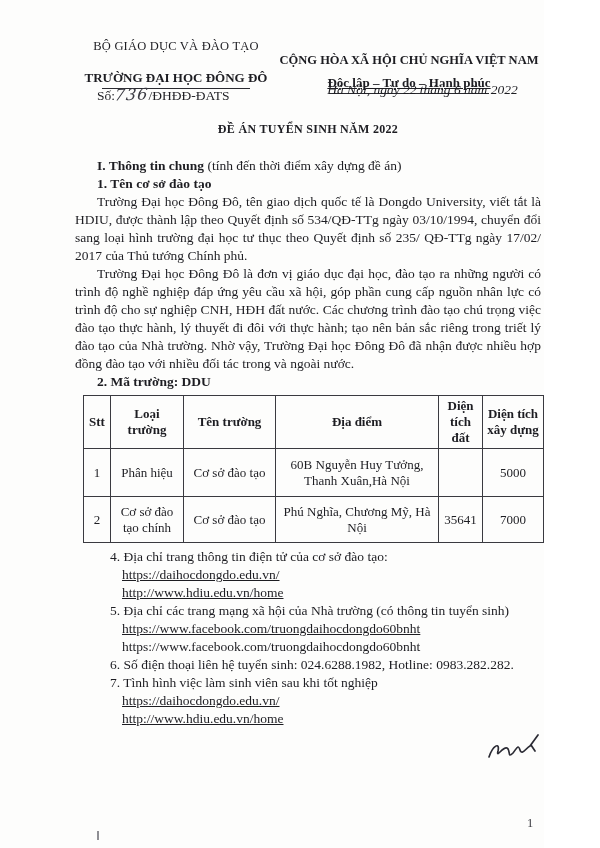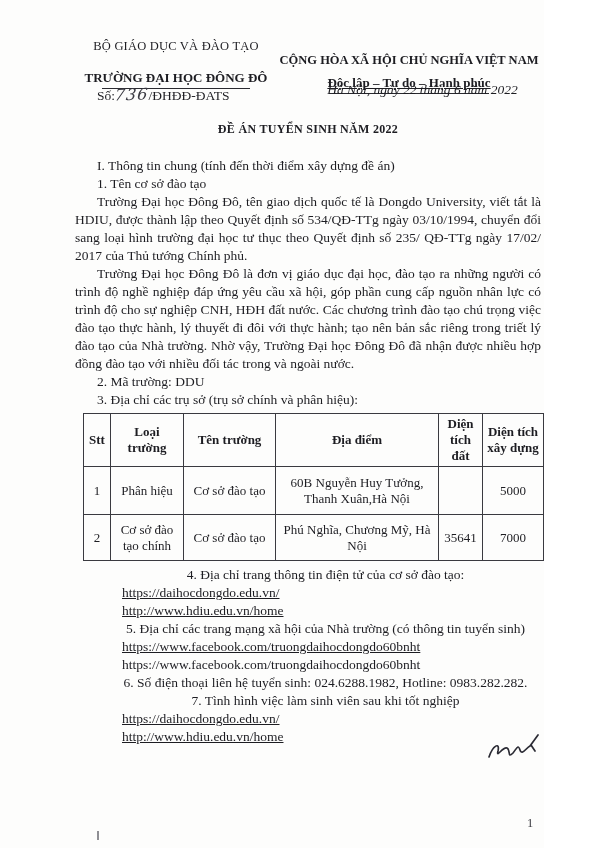--- a/index.html
+++ b/index.html
@@ -41,35 +41,35 @@
   .doc-title {
     position:absolute; left:75px; top:122px; width:466px; text-align:center;
     font-size:12px; font-weight:bold; letter-spacing:.3px;
   }
   
   .content {
     position:absolute; left:75px; top:157px; width:466px;
     font-size:13.5px; line-height:18px; text-align:justify;
   }
   .h-line { padding-left:22px; text-align:left; }
-  .b { font-weight:normal; }
+  .b { font-weight:bold; }
   .para { text-indent:22px; }
   
   table.sites {
     border-collapse:collapse; width:460px; margin:4px 0 5px 8px;
     table-layout:fixed; font-size:13px; line-height:16px; text-align:center;
   }
   table.sites th, table.sites td {
     border:1.4px solid #3a3a40; vertical-align:middle; padding:2px 3px;
   }
   table.sites th { font-weight:bold; height:46px; }
   table.sites tr.r1 td { height:48px; }
   table.sites tr.r2 td { height:46px; }
   
-  .item-label { padding-left:35px; text-align:center; }
+  .item-label { padding-left:35px; text-align:left; }
   .item-link  { padding-left:47px; text-align:left; }
   .u { text-decoration:underline;margin-top:45px; }
   .link { color:#1d1d22; cursor:pointer; }
   
   .stamp {
     position:absolute; left:552px; top:282px; width:48px; height:112px;
     overflow:hidden; pointer-events:none;
   }
   .signature {
     position:absolute; left:483px; top:731px; width:64px; height:38px;
@@ -114,21 +114,20 @@
     <div class="h-line"><span class="b">I. Thông tin chung</span><span> (tính đến thời điểm xây dựng đề án)</span></div>
 
     <div class="h-line b">1. Tên cơ sở đào tạo</div>
 
     <p class="para">Trường Đại học Đông Đô, tên giao dịch quốc tế là Dongdo University, viết tắt là HDIU, được thành lập theo Quyết định số 534/QĐ-TTg ngày 03/10/1994, chuyển đổi sang loại hình trường đại học tư thục theo Quyết định số 235/ QĐ-TTg ngày 17/02/ 2017 của Thủ tướng Chính phủ.</p>
 
     <p class="para">Trường Đại học Đông Đô là đơn vị giáo dục đại học, đào tạo ra những người có trình độ nghề nghiệp đáp ứng yêu cầu xã hội, góp phần cung cấp nguồn nhân lực có trình độ cho sự nghiệp CNH, HĐH đất nước. Các chương trình đào tạo chú trọng việc đào tạo thực hành, lý thuyết đi đôi với thực hành; tạo nên bản sắc riêng trong triết lý đào tạo của Nhà trường. Nhờ vậy, Trường Đại học Đông Đô đã nhận được nhiều hợp đồng đào tạo với nhiều đối tác trong và ngoài nước.</p>
 
     <div class="h-line b">2. Mã trường: DDU</div>
 
-    <div class="h-line"><span class="b">3. Địa chỉ các trụ sở</span><span> (trụ sở chính và phân hiệu):</span></div>
 
     <table class="sites">
       <colgroup>
         <col style="width:27px">
           <col style="width:73px">
           <col style="width:92px">
         <col style="width:163px">
           <col style="width:44px">
           <col style="width:61px">
       </colgroup>

